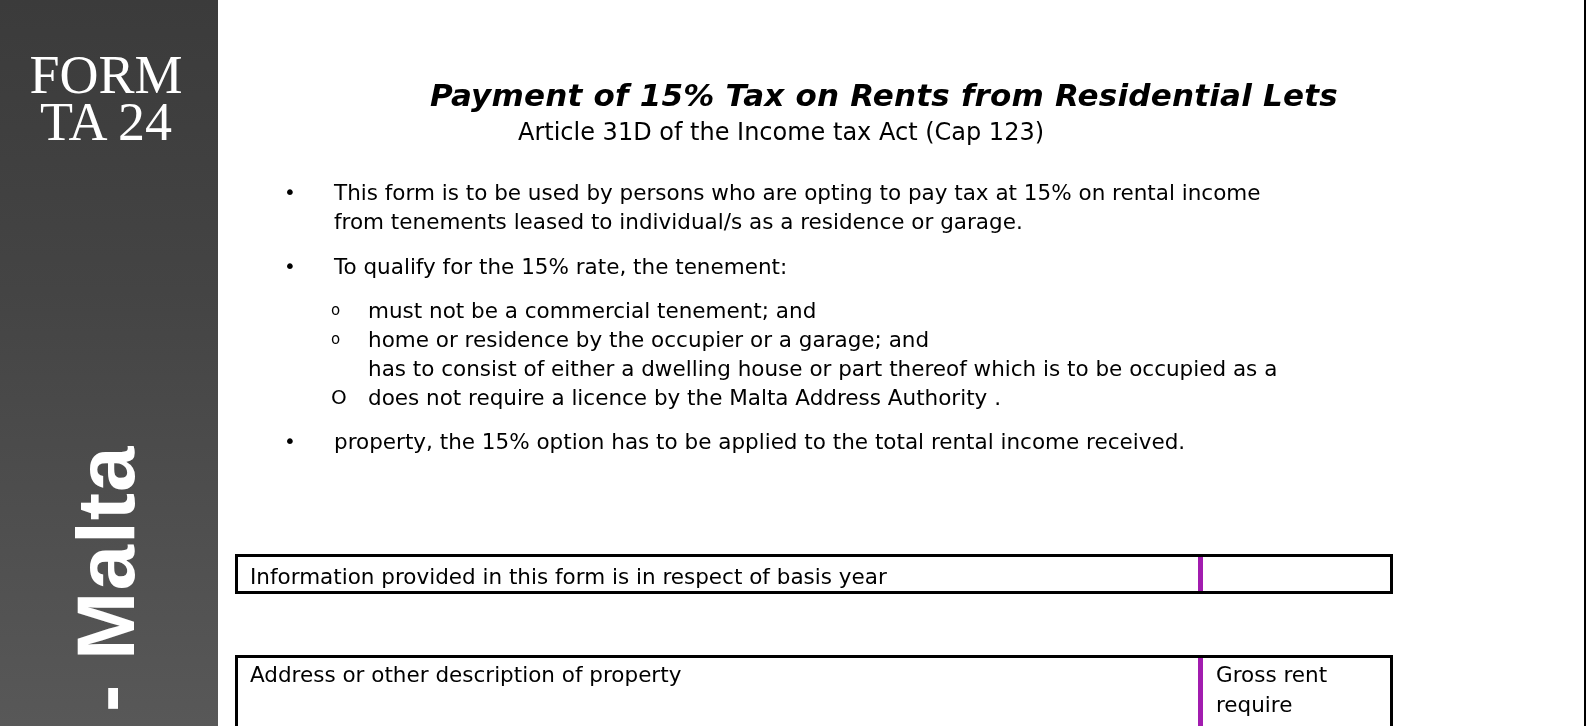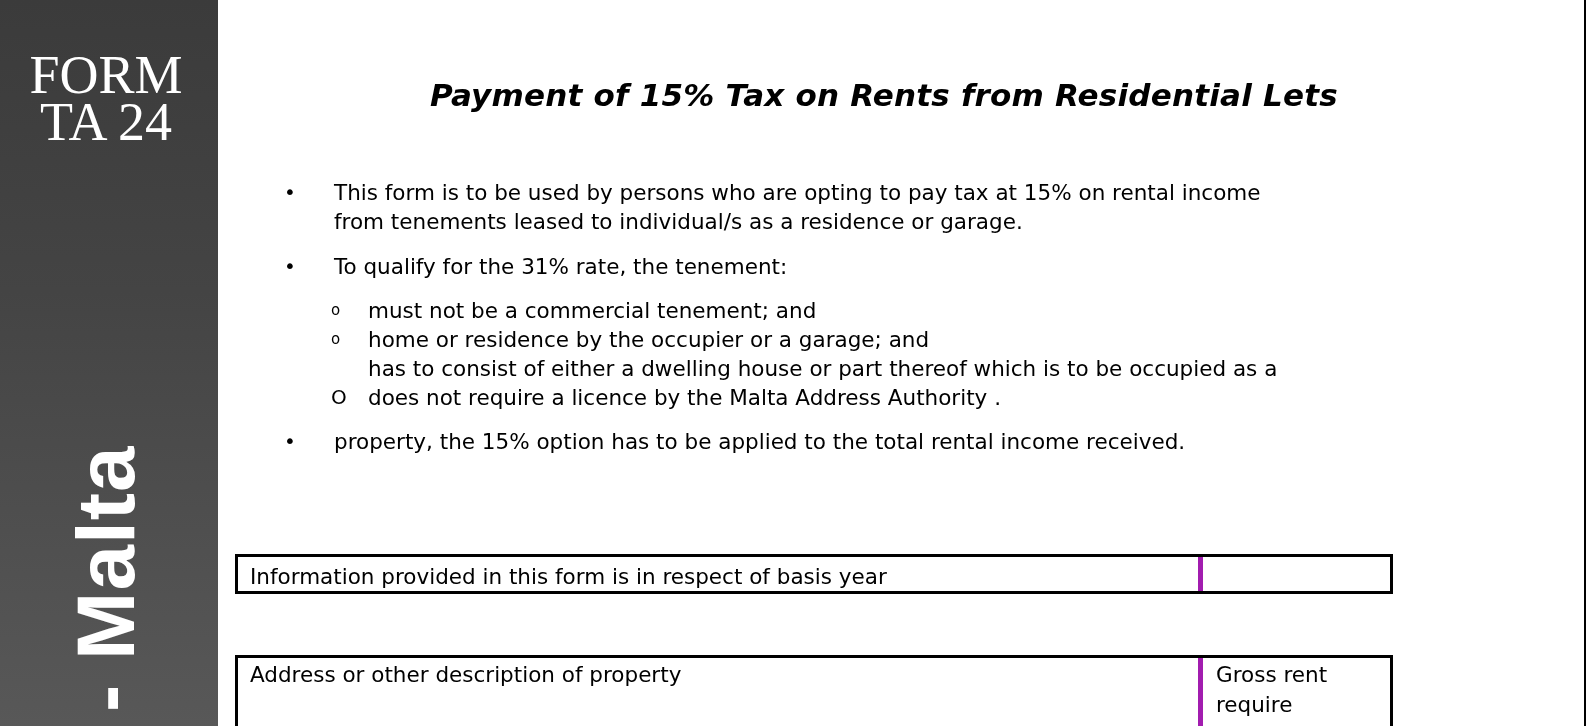--- a/index.html
+++ b/index.html
@@ -179,31 +179,32 @@
     <div class="form-code">
       <div>FORM</div>
       <div>TA 24</div>
     </div>
     <div class="vertical-text">
       <span>- Malta</span>
     </div>
   </div>
 
   <div class="title">Payment of 15% Tax on Rents from Residential Lets</div>
+  <div class="subtitle">Article 31D of the Income tax Act (Cap 123)</div>
 
   <div class="bullets">
     <div class="bullet-item">
       <span class="marker">•</span>
       <span class="line">This form is to be used by persons who are opting to pay tax at 15% on rental income</span>
       <span class="line">from tenements leased to individual/s as a residence or garage.</span>
     </div>
 
     <div class="bullet-item" style="margin-bottom:0;">
       <span class="marker">•</span>
-      <span class="line">To qualify for the 31% rate, the tenement:</span>
+      <span class="line">To qualify for the 15% rate, the tenement:</span>
     </div>
     <div class="sub-list">
       <div class="sub-item">
         <span class="marker">o</span>
         <span class="line">must not be a commercial tenement; and</span>
       </div>
       <div class="sub-item">
         <span class="marker">o</span>
         <span class="line">home or residence by the occupier or a garage; and</span>
         <span class="line">has to consist of either a dwelling house or part thereof which is to be occupied as a</span>

